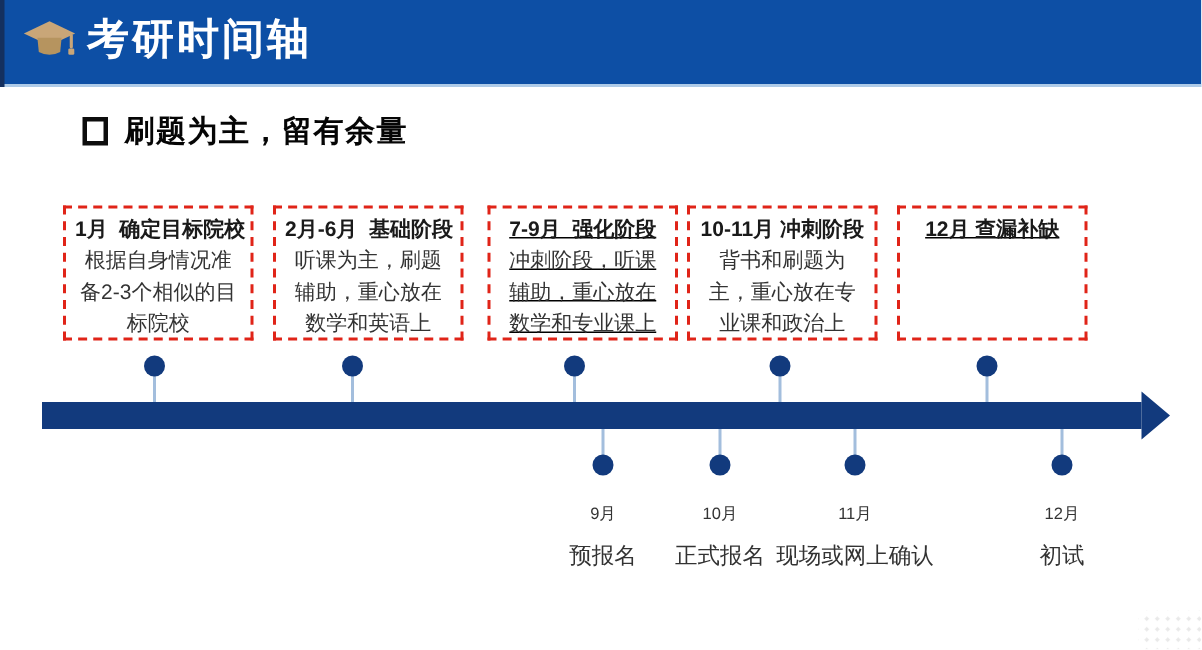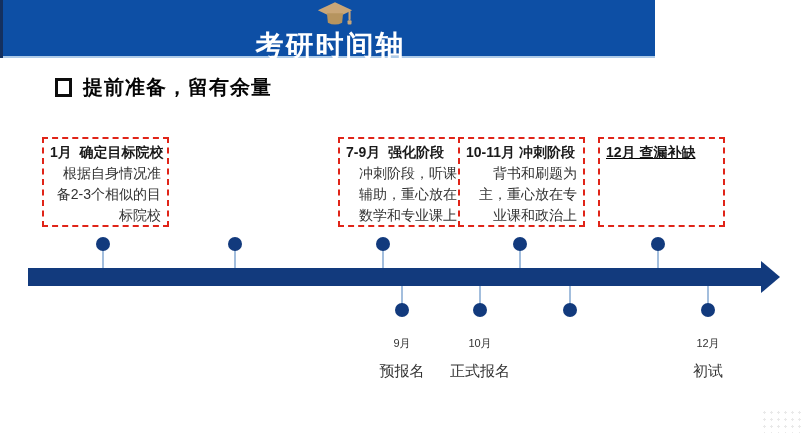--- a/index.html
+++ b/index.html
@@ -2,23 +2,23 @@
 <html><head>
 <meta charset="utf-8">
 <style>
   html,body{margin:0;padding:0;background:#ffffff;}
   .slide{
     position:relative;width:801px;height:433px;overflow:hidden;background:#ffffff;
     font-family:"Liberation Sans","DejaVu Sans",sans-serif;
   }
   
   .header-bar{
-    position:absolute;left:0;top:0;width:655px;height:58px;
+    position:absolute;left:0;top:0;width:801px;height:58px;
     background:#0d4fa5;border-bottom:2px solid #aecbe8;box-sizing:border-box;
-    display:flex;align-items:center;flex-direction:column;
+    display:flex;align-items:center;
   }
   .header-stripe{position:absolute;left:0;top:0;width:3px;height:58px;background:#14305f;}
   .cap-icon{margin-left:14px;width:38px;height:32px;flex:0 0 auto;}
   .slide-title{
     color:#ffffff;font-size:28px;font-weight:bold;letter-spacing:2px;
     margin-left:6px;line-height:1;padding-bottom:4px;
   }
   
   .section-row{position:absolute;left:55px;top:74px;display:flex;align-items:center;}
   .square-bullet{
@@ -26,24 +26,24 @@
     margin-right:11px;box-sizing:content-box;
   }
   .section-heading{font-size:20px;font-weight:bold;color:#050505;letter-spacing:1px;}
   
   .stage-box{
     position:absolute;top:137px;width:127px;height:90px;box-sizing:border-box;
     border:2px dashed #e02418;padding:3px 6px;background:#ffffff;
   }
   .stage-title{
     font-size:14px;font-weight:bold;color:#1a1a1a;line-height:21px;
-    white-space:pre;
+    text-align:center;white-space:pre;
   }
-  .stage-body{font-size:14px;color:#333333;line-height:21px;text-align:right;}
-  .stage-1{left:42px;}  .stage-2{left:182px;} .stage-3{left:338px;}
+  .stage-body{font-size:14px;color:#333333;line-height:21px;text-align:center;}
+  .stage-1{left:42px;}  .stage-2{left:182px;} .stage-3{left:325px;text-decoration:underline;}
   .stage-4{left:458px;} .stage-5{left:598px;text-decoration:underline;}
   
   .timeline-bar{position:absolute;left:28px;top:268px;width:733px;height:18px;background:#123a7d;}
   .timeline-arrowhead{
     position:absolute;left:761px;top:261px;width:0;height:0;
     border-top:16px solid transparent;border-bottom:16px solid transparent;
     border-left:19px solid #123a7d;
   }
   .dot{position:absolute;width:14px;height:14px;border-radius:50%;background:#123a7d;}
   .stem{position:absolute;width:2px;height:18px;background:#a3bedd;}
@@ -74,26 +74,30 @@
       <polygon points="20,2 38,10.5 20,19 2,10.5" fill="#c9a678"></polygon>
       <path d="M11.5 13.5 L28.5 13.5 L27.5 23.5 Q20 27.5 12.5 23.5 Z" fill="#b6945f"></path>
       <rect x="34.2" y="11" width="2.2" height="10" rx="1" fill="#c9a678"></rect>
       <rect x="33.2" y="21" width="4.2" height="4.5" rx="1" fill="#c9a678"></rect>
     </svg>
     <div class="slide-title">考研时间轴</div>
   </div>
 
   <div class="section-row">
     <span class="square-bullet"></span>
-    <span class="section-heading">提前准备，留有余量</span>
+    <span class="section-heading">刷题为主，留有余量</span>
   </div>
 
   <div class="stage-box stage-1">
     <div class="stage-title">1月  确定目标院校</div>
     <div class="stage-body">根据自身情况准备2-3个相似的目标院校</div>
+  </div>
+  <div class="stage-box stage-2">
+    <div class="stage-title">2月-6月  基础阶段</div>
+    <div class="stage-body">听课为主，刷题辅助，重心放在数学和英语上</div>
   </div>
   <div class="stage-box stage-3">
     <div class="stage-title">7-9月  强化阶段</div>
     <div class="stage-body">冲刺阶段，听课辅助，重心放在数学和专业课上</div>
   </div>
   <div class="stage-box stage-4">
     <div class="stage-title">10-11月 冲刺阶段</div>
     <div class="stage-body">背书和刷题为主，重心放在专业课和政治上</div>
   </div>
   <div class="stage-box stage-5">
@@ -124,20 +128,24 @@
   <div class="dot  dot-below" style="left:701px"></div>
 
   <div class="milestone" style="left:402px">
     <div class="ms-month">9月</div>
     <div class="ms-label">预报名</div>
   </div>
   <div class="milestone" style="left:480px">
     <div class="ms-month">10月</div>
     <div class="ms-label">正式报名</div>
   </div>
+  <div class="milestone" style="left:570px">
+    <div class="ms-month">11月</div>
+    <div class="ms-label">现场或网上确认</div>
+  </div>
   <div class="milestone" style="left:708px">
     <div class="ms-month">12月</div>
     <div class="ms-label">初试</div>
   </div>
 
   <div class="dot-grid"></div>
 
 </div>
 
 </body></html>

